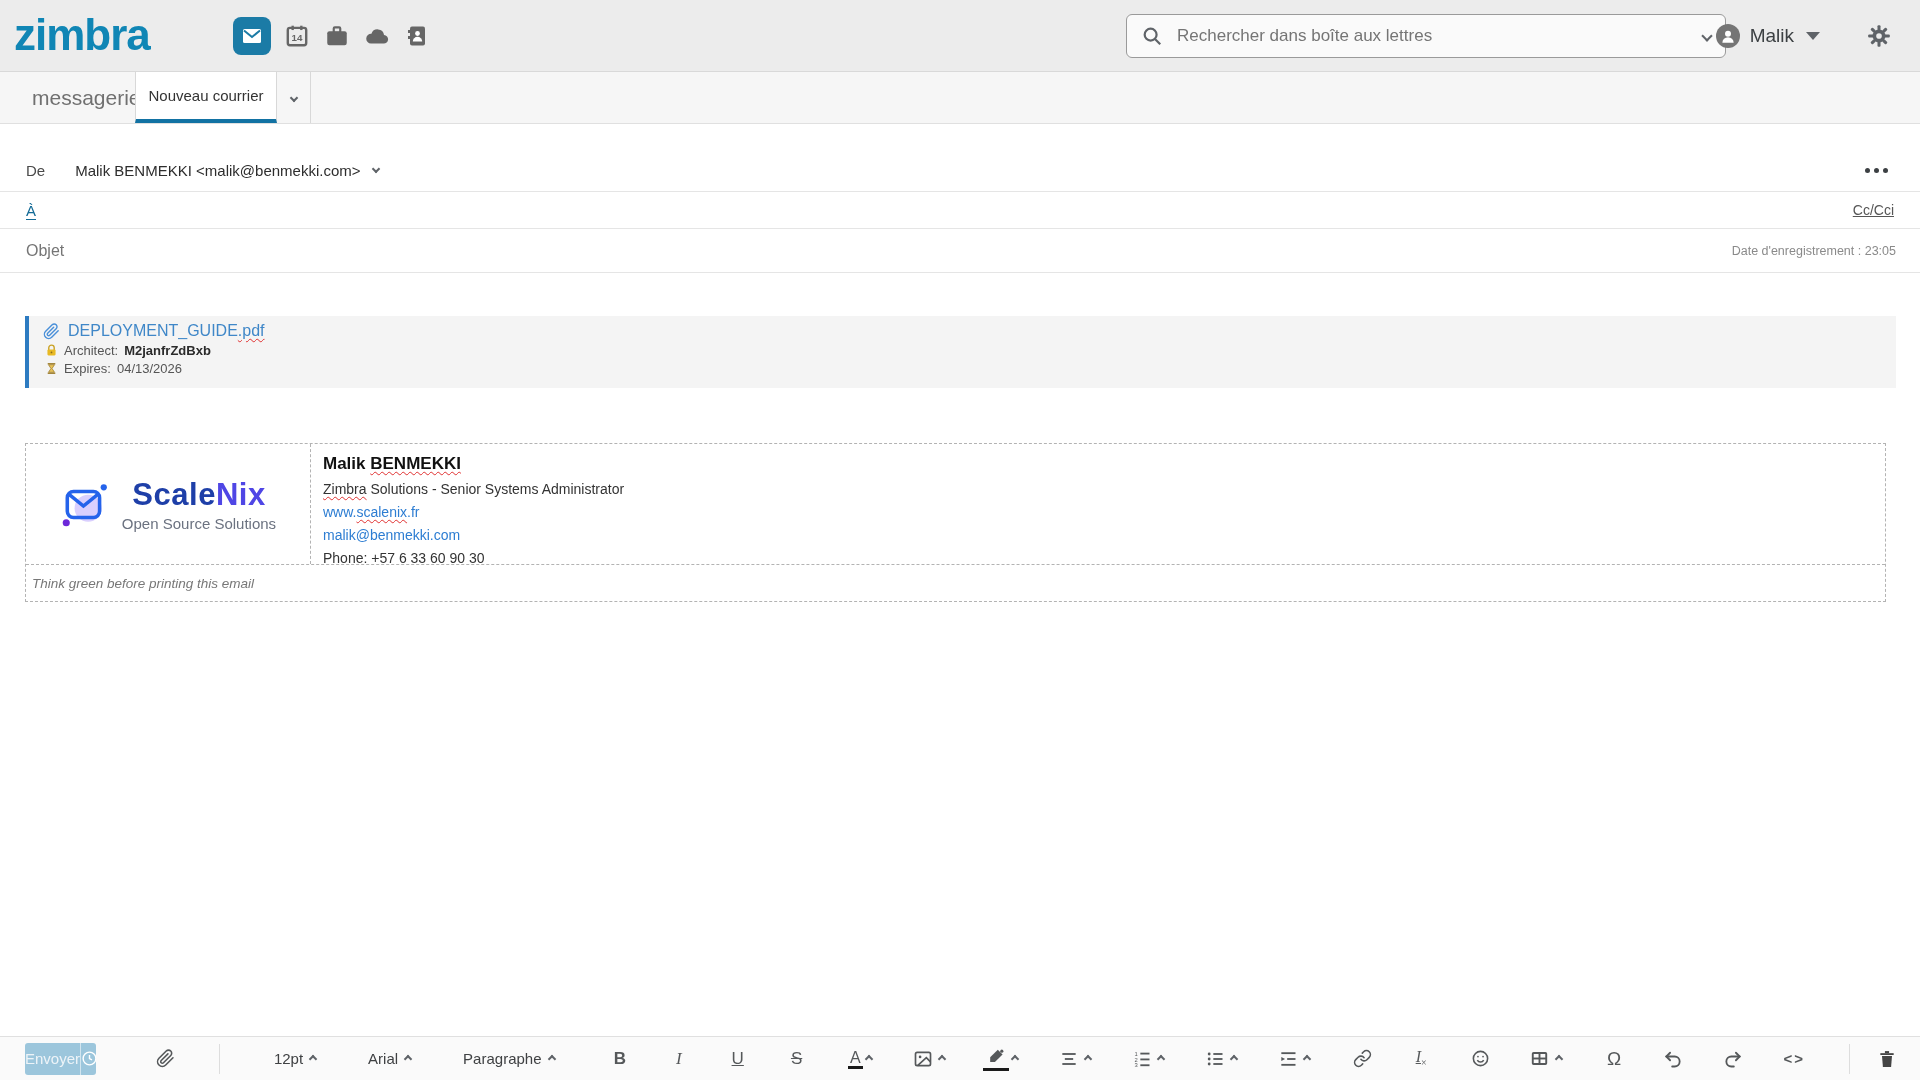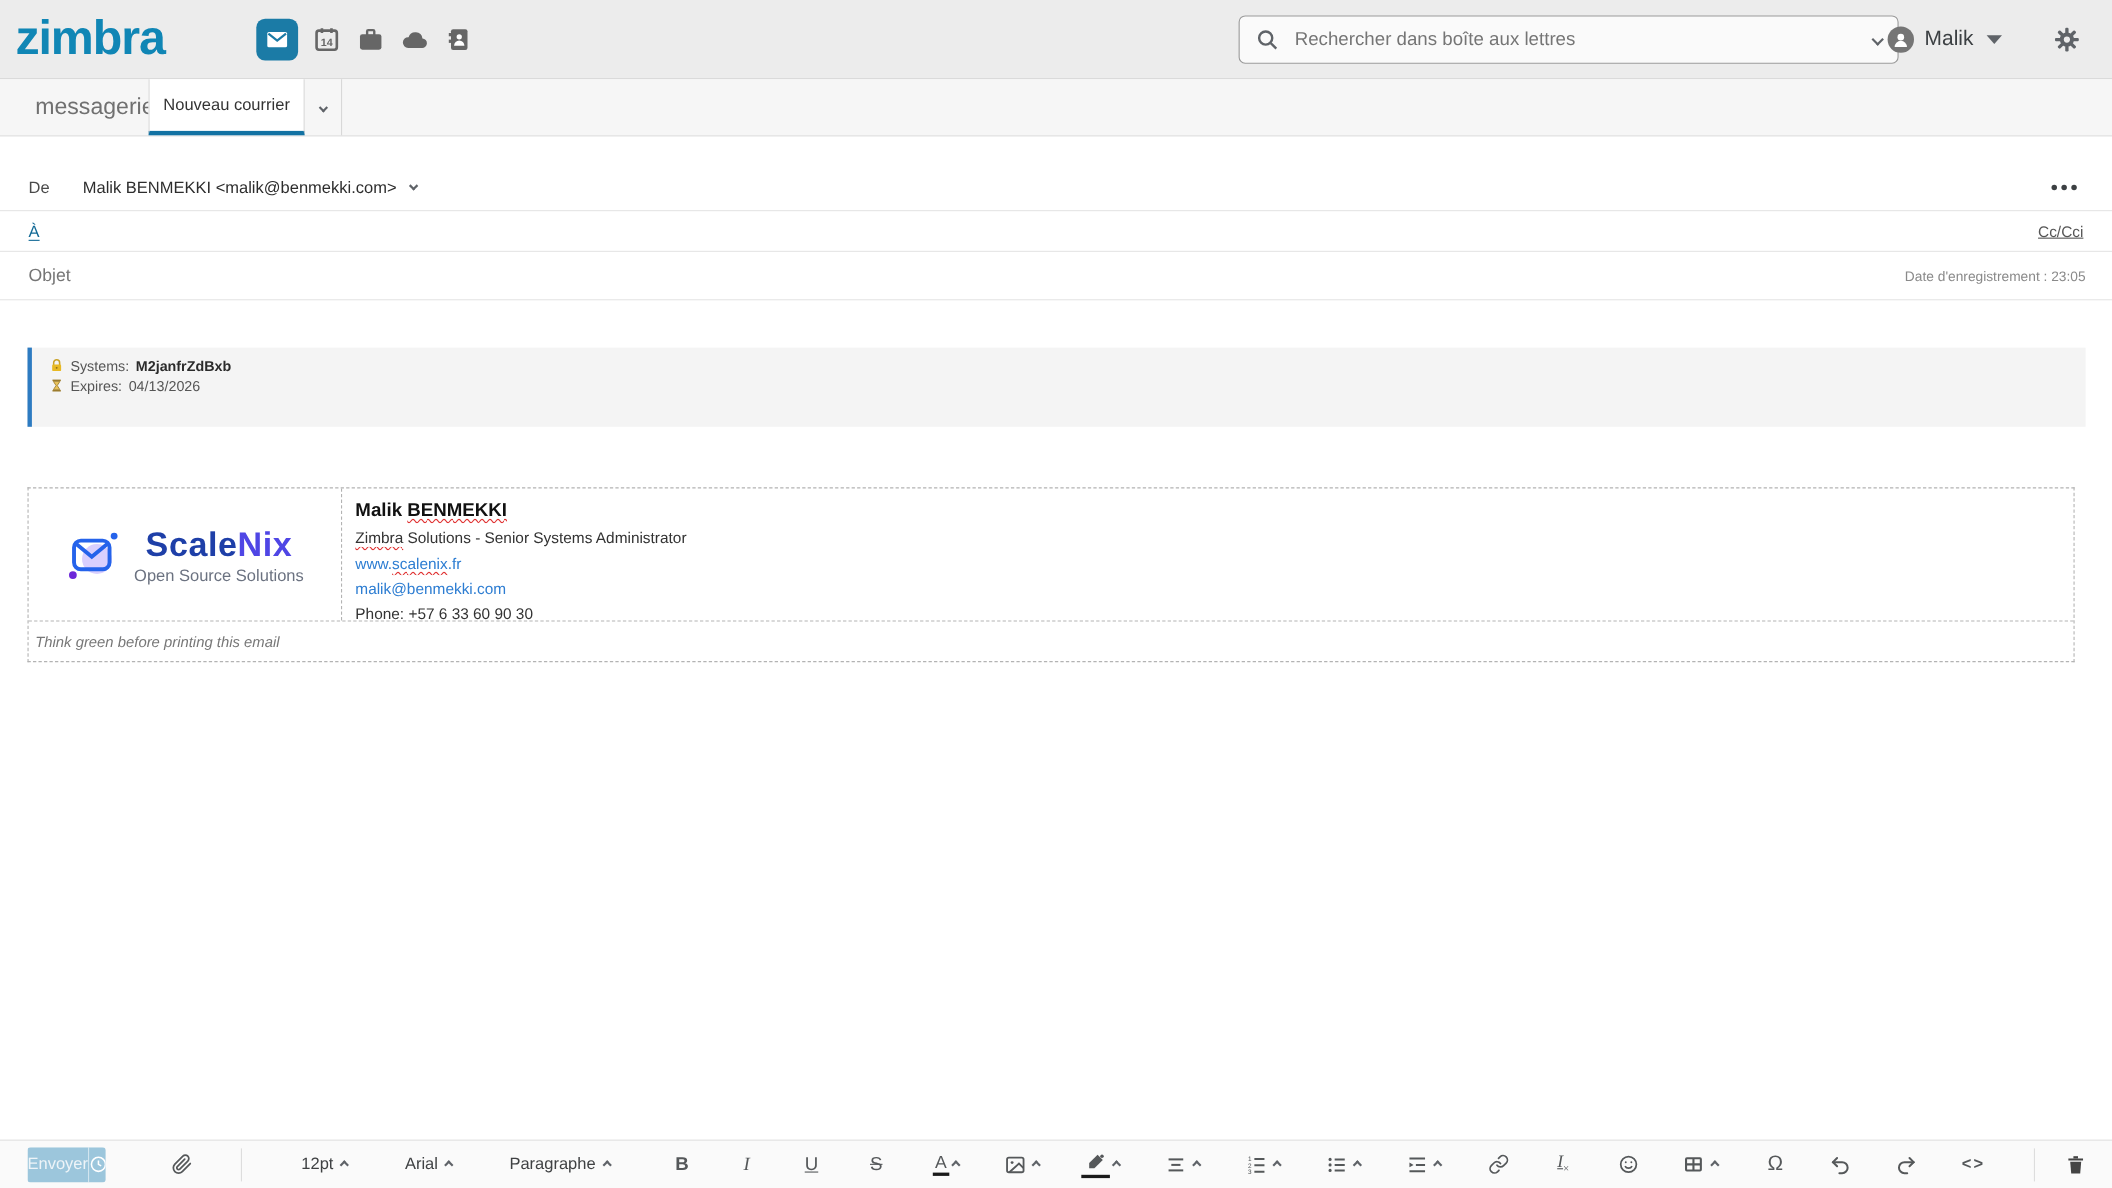--- a/index.html
+++ b/index.html
@@ -212,29 +212,37 @@
     <span class="tolink">À</span>
     <span class="cclink">Cc/Cci</span>
   </div>
   <div class="frow row-subj">
     <span class="subjlbl">Objet</span>
     <span class="savets">Date d'enregistrement : 23:05</span>
   </div>
 </div>
 
 <div class="attachcard">
+  <div class="attachtitle">
+    <span style="color:#4a90d9">
+      <svg width="17" height="17" viewBox="0 0 24 24" fill="none" stroke="currentColor" stroke-width="2" stroke-linecap="round">
+          <path d="M21.44 11.05l-9.19 9.19a6 6 0 0 1-8.49-8.49l9.19-9.19a4 4 0 1 1 5.66 5.66l-9.2 9.19a2 2 0 0 1-2.83-2.83l8.49-8.48"></path>
+        </svg>
+    </span>
+    <span class="attachlink"><span>DEPLOYMENT_GUIDE</span><span class="wavy">.pdf</span></span>
+  </div>
   <div class="attachmeta">
     <span>
       <svg width="13" height="13" viewBox="0 0 24 24">
           <path d="M7 11V7a5 5 0 0 1 10 0v4" fill="none" stroke="#c9a227" stroke-width="2.6"></path>
           <rect x="4.5" y="10" width="15" height="11" rx="2" fill="#e8b923"></rect>
           <circle cx="12" cy="15.5" r="1.6" fill="#8a6d1a"></circle>
         </svg>
     </span>
-    <span>Systems:</span>
+    <span>Architect:</span>
     <b>M2janfrZdBxb</b>
   </div>
   <div class="attachmeta">
     <span>
       <svg width="13" height="13" viewBox="0 0 24 24">
           <rect x="5" y="2" width="14" height="2.5" fill="#9c7c2c"></rect>
           <rect x="5" y="19.5" width="14" height="2.5" fill="#9c7c2c"></rect>
           <path d="M6.5 5h11l-4.5 7 4.5 7h-11l4.5-7z" fill="#e8c25a" stroke="#9c7c2c" stroke-width="1.4"></path>
         </svg>
     </span>

